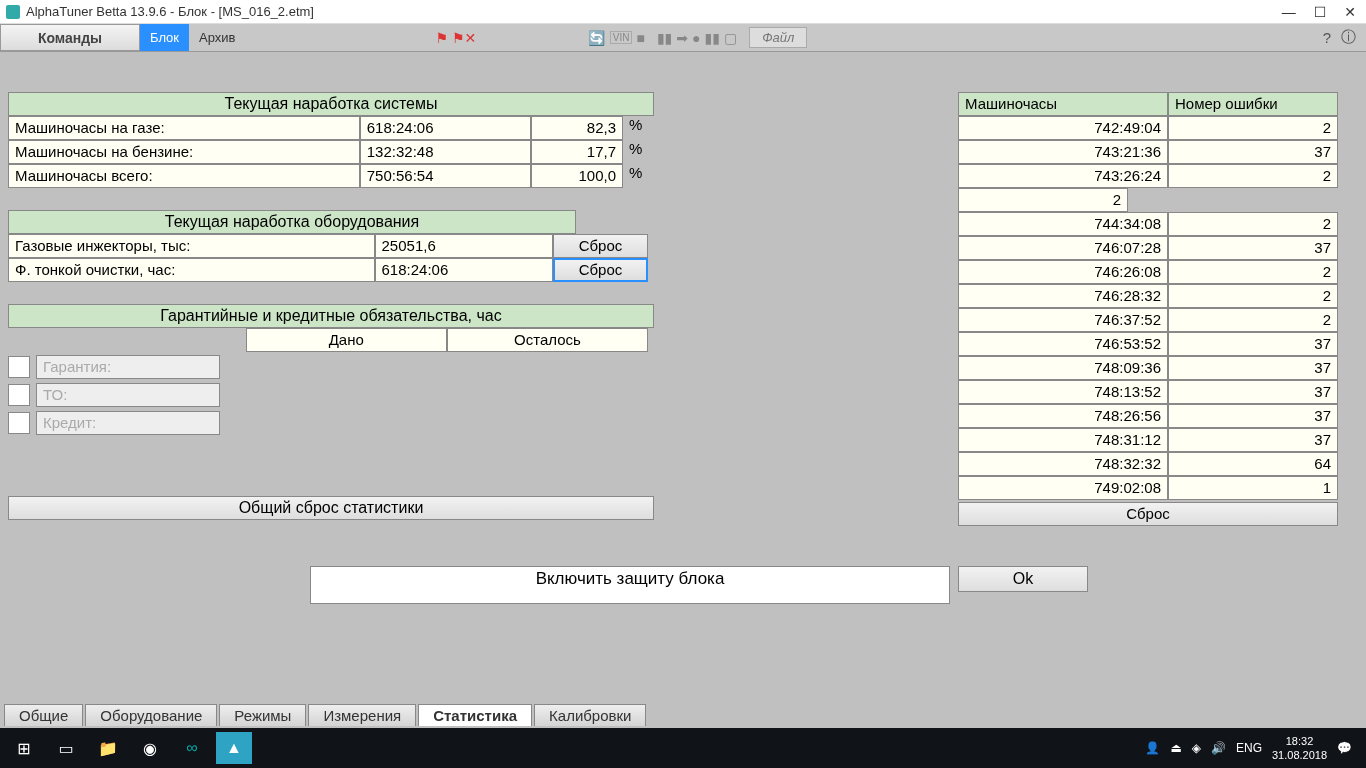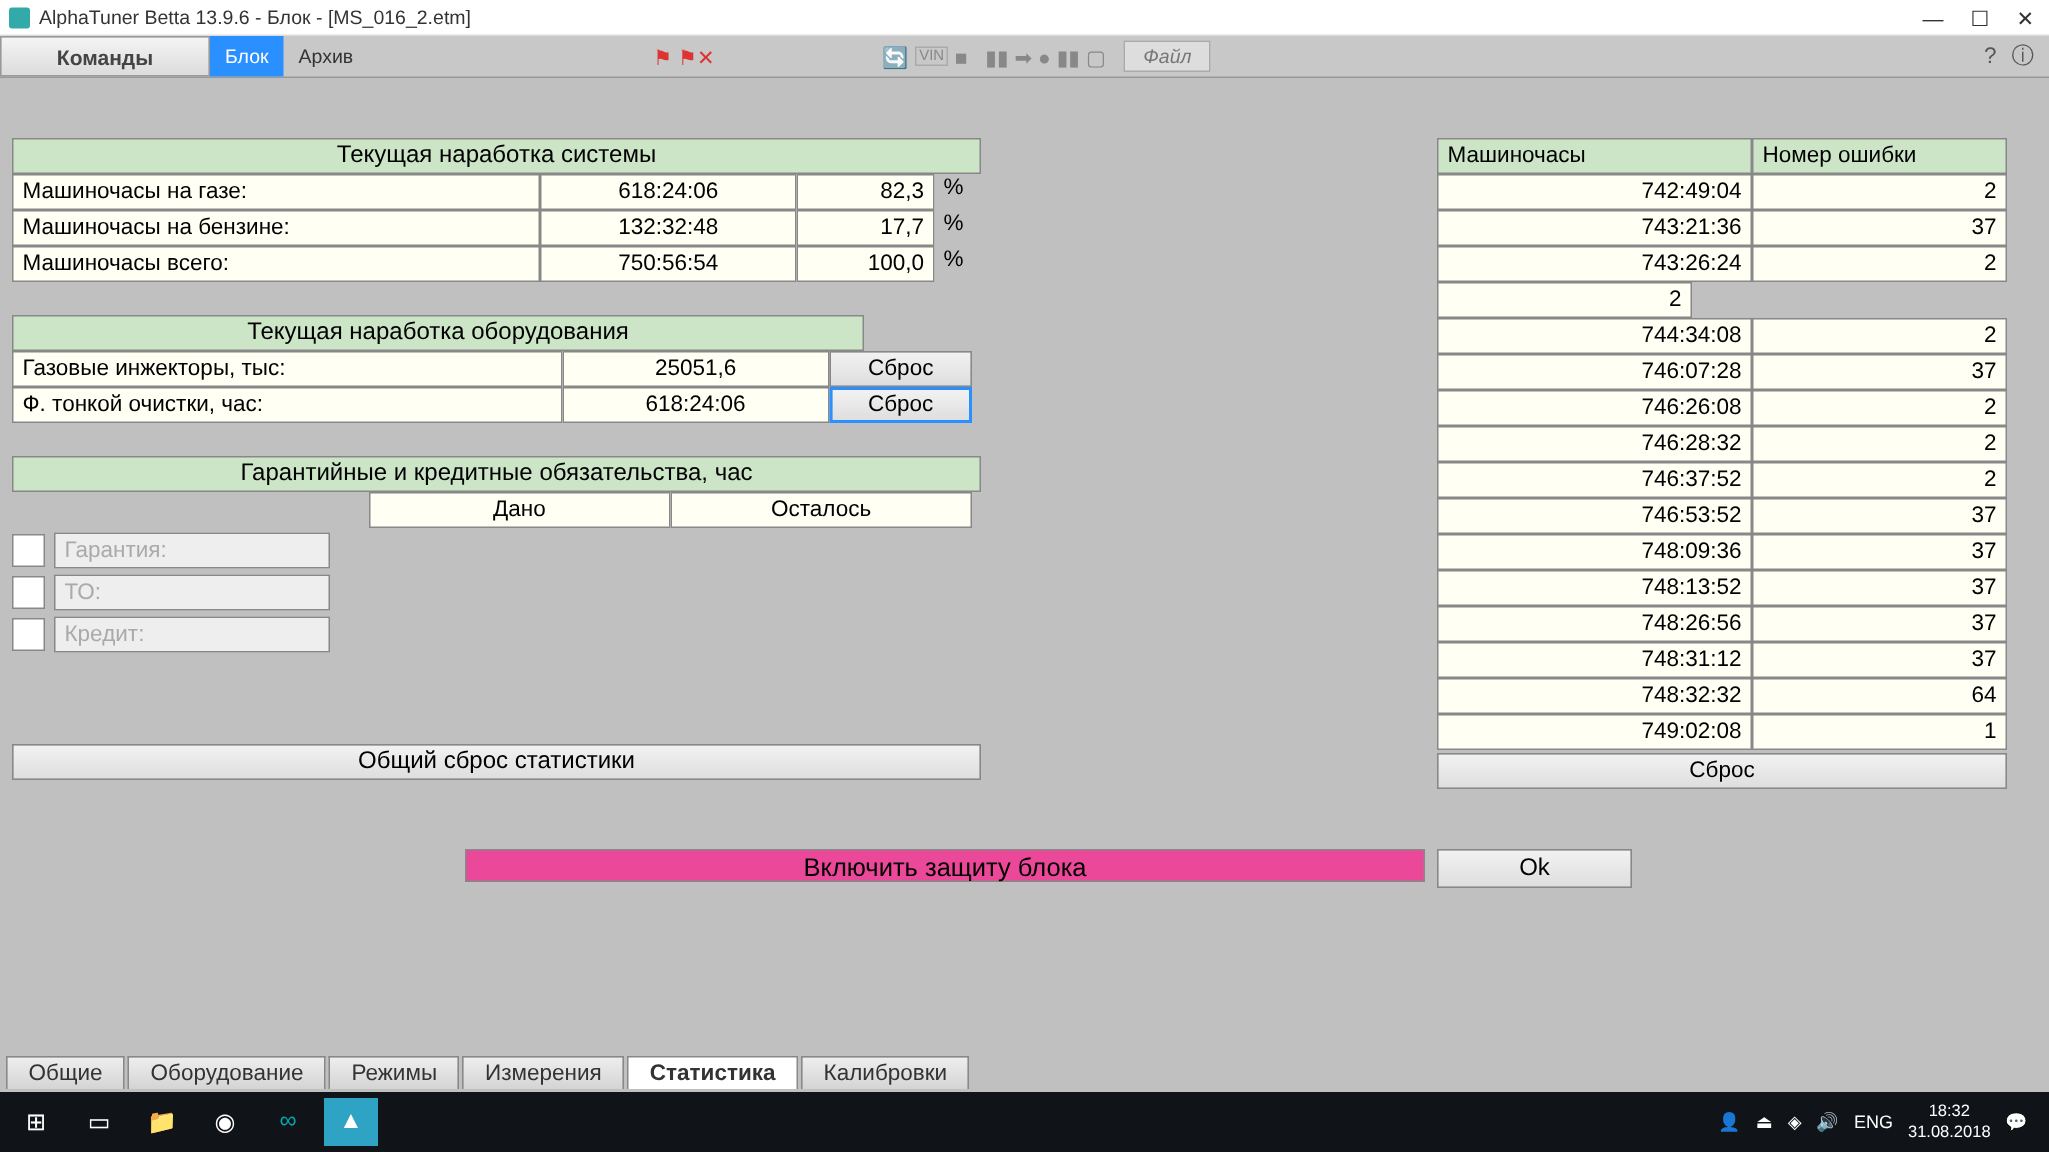--- a/index.html
+++ b/index.html
@@ -78,36 +78,36 @@
   border:1px solid #888;
   text-align:center;
   height:24px;
   line-height:22px;
   font-size:15px;
   cursor:pointer;
 }
 .btn.sel { border:2px solid #2a8fff; line-height:20px;}
 .row { display:flex; }
 .lbl { width: 370px; }
-.val { width: 180px; text-align:center; }
+.val { width: 180px; text-align:left; }
 .pct { width: 96px; text-align:right; }
 .unit { width:26px; text-align:left; background:transparent; border:none; padding-left:6px;}
 .small-btn { width:96px; }
 .col-time { width:210px; text-align:right; }
 .col-err { width:170px; text-align:right; }
 
 .warranty-row { display:flex; align-items:center; height:26px; gap:6px; margin-top:2px;}
 .chk { width:22px; height:22px; border:1px solid #888; background:#fff;}
 .wlbl { width:184px; border:1px solid #888; background:#eee; color:#aaa; height:24px; line-height:22px; padding:0 6px;}
 
 .big-yellow {
   position:absolute;
   left:310px; top:566px;
-  width:640px; height:22px;
-  background: #ec4899;
+  width:640px; height:38px;
+  background: #ffffff;
   border:1px solid #888;
   text-align:center;
   line-height:24px;
   font-size:17px;
 }
 .ok-btn {
   position:absolute;
   left:958px; top:566px;
   width:130px; height:26px;
   background: linear-gradient(#f2f2f2,#dedede);

